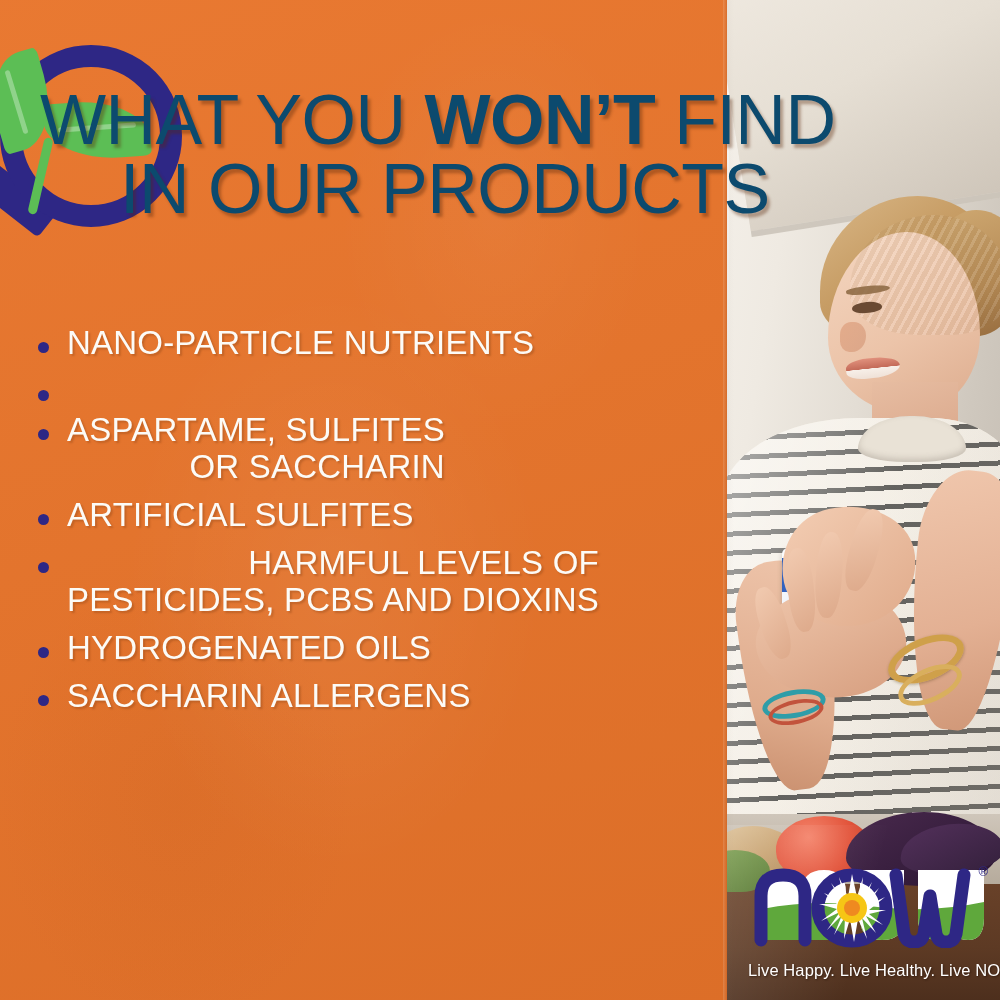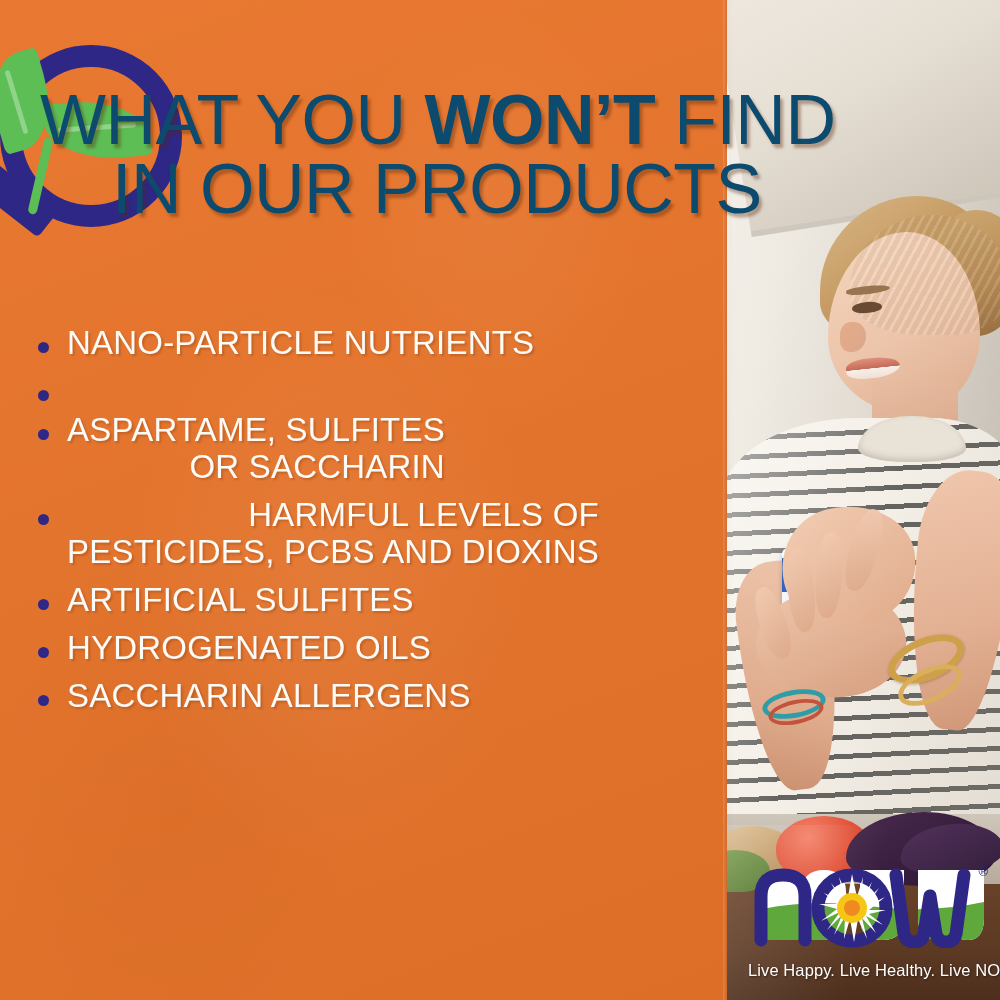--- a/index.html
+++ b/index.html
@@ -403,21 +403,21 @@
     color: #0c4a6e;
     font-size: 70px;
     line-height: 0.98;
     letter-spacing: -0.5px;
     font-weight: 400;
     text-shadow: 3px 4px 3px rgba(90,40,10,.38);
     text-align: left;
     white-space: nowrap;
   }
   .headline .line1 { display: block; padding-left: 40px; }
-  .headline .line2 { display: block; padding-left: 112px; }
+  .headline .line2 { display: block; padding-left: 112px; margin-left: 8px; }
   .headline b { font-weight: 700; }
 
   
   .list {
     position: absolute;
     top: 325px; left: 38px;
     width: 690px;
     text-align: right;
   }
   .list-item {
@@ -564,26 +564,26 @@
     <div class="list-item">
       <span class="bullet-dot"></span>
     </div>
     <div class="list-item">
       <span class="bullet-dot"></span>
       <span class="bullet-text">ASPARTAME, SULFITES
 OR SACCHARIN</span>
     </div>
     <div class="list-item">
       <span class="bullet-dot"></span>
+      <span class="bullet-text">ARTIFICIAL SULFITES</span>
+    </div>
+    <div class="list-item">
+      <span class="bullet-dot"></span>
       <span class="bullet-text">HARMFUL LEVELS OF
 PESTICIDES, PCBS AND DIOXINS</span>
-    </div>
-    <div class="list-item">
-      <span class="bullet-dot"></span>
-      <span class="bullet-text">ARTIFICIAL SULFITES</span>
     </div>
     <div class="list-item">
       <span class="bullet-dot"></span>
       <span class="bullet-text">HYDROGENATED OILS</span>
     </div>
     <div class="list-item">
       <span class="bullet-dot"></span>
       <span class="bullet-text">SACCHARIN ALLERGENS</span>
     </div>
   </div>

